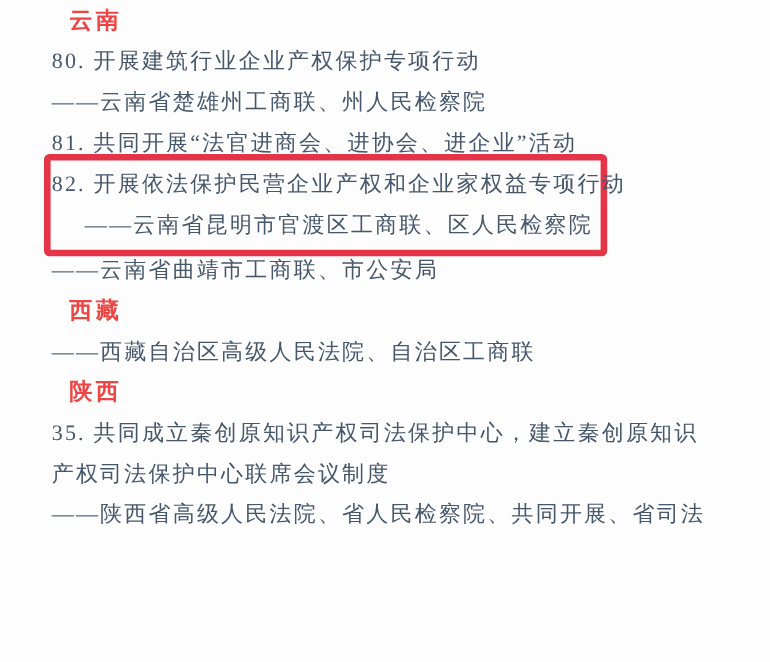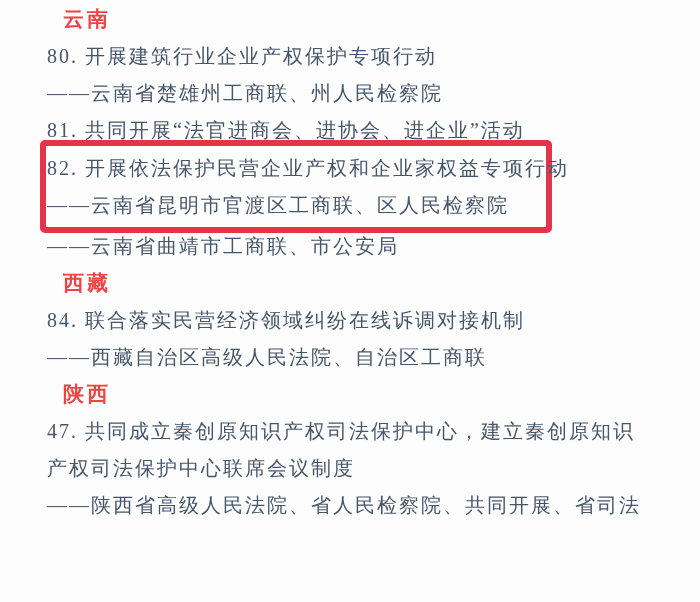--- a/index.html
+++ b/index.html
@@ -39,35 +39,35 @@
     box-sizing: border-box;
     width: 512px;
     border-style: solid;
     border-width: 6px;
     border-radius: 5px;
     margin: -16px 0 2px -7px;
     padding: 11px 0 11px 1px;
   }
   .highlight-box .line:last-child {
     margin-bottom: 0;
+    padding-left: 30px;
   }
 </style>
 </head>
 <body>
 
 <div class="doc" id="doc" style="background: rgb(253, 253, 253); color: rgb(70, 86, 107);">
     <div class="line header">云南</div>
     <div class="line item">80. 开展建筑行业企业产权保护专项行动</div>
     <div class="line org">——云南省楚雄州工商联、州人民检察院</div>
     <div class="line item">81. 共同开展“法官进商会、进协会、进企业”活动</div>
     <div class="highlight-box" style="border-color: rgb(228, 53, 72);">
       <div class="line item">82. 开展依法保护民营企业产权和企业家权益专项行动</div>
       <div class="line org">——云南省昆明市官渡区工商联、区人民检察院</div>
     </div>
     <div class="line org">——云南省曲靖市工商联、市公安局</div>
     <div class="line header">西藏</div>
-    <div class="line item">84. 联合落实民营经济领域纠纷在线诉调对接机制</div>
     <div class="line org">——西藏自治区高级人民法院、自治区工商联</div>
     <div class="line header">陕西</div>
-    <div class="line item">47. 共同成立秦创原知识产权司法保护中心，建立秦创原知识</div>
+    <div class="line item">35. 共同成立秦创原知识产权司法保护中心，建立秦创原知识</div>
     <div class="line item-cont">产权司法保护中心联席会议制度</div>
     <div class="line org">——陕西省高级人民法院、省人民检察院、共同开展、省司法</div>
   </div>
 
 </body></html>

